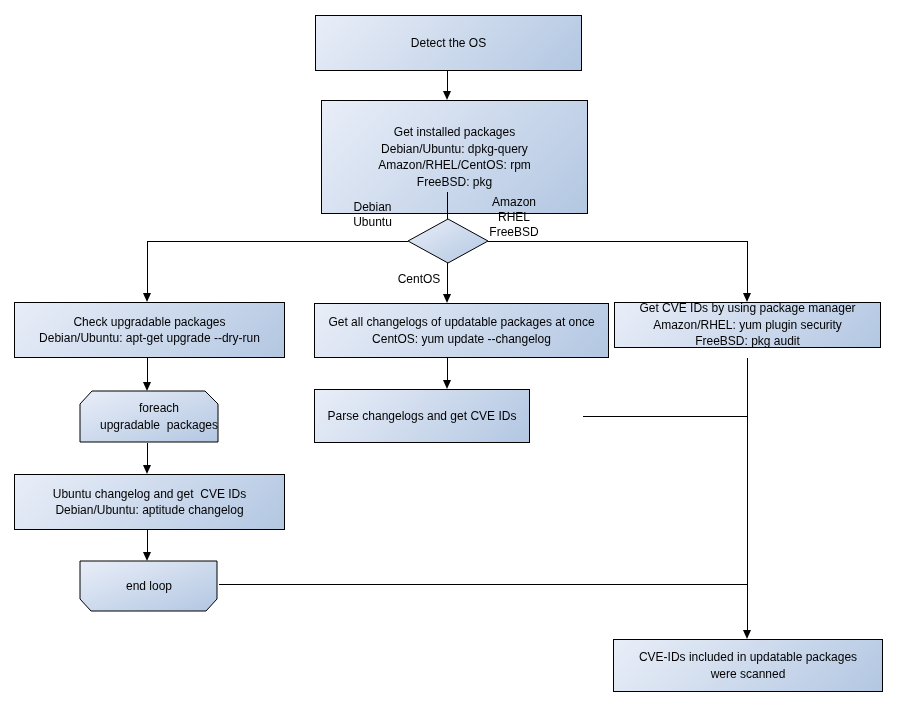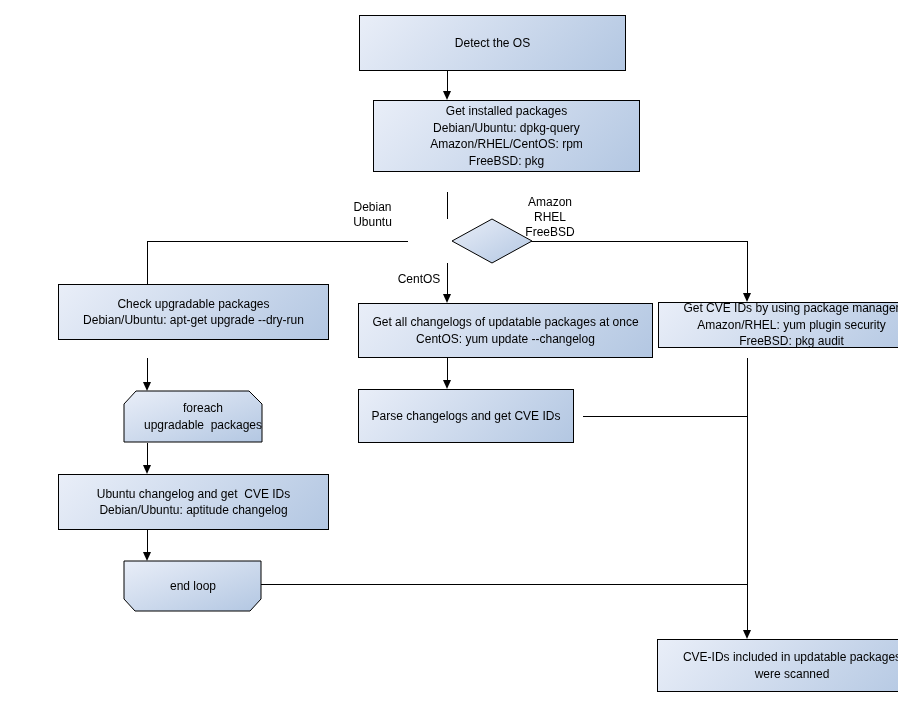--- a/index.html
+++ b/index.html
@@ -19,21 +19,20 @@
     background: var(--background);
     font-family: "Liberation Sans", "DejaVu Sans", sans-serif;
     color: var(--text);
     overflow: hidden;
   }
   .node {
     position: absolute;
     display: flex;
     align-items: center;
     justify-content: center;
-    margin-left: 44px;
   }
   .node.rect {
     background: linear-gradient(135deg, var(--node-fill-light) 0%, var(--node-fill-dark) 100%);
     border: 1px solid var(--node-border);
   }
   .node-label {
     width: max-content;
     max-width: none;
     text-align: center;
     white-space: pre-wrap;
@@ -82,54 +81,54 @@
     </defs>
   </svg>
 
   <div class="node rect" style="left:315px;top:15px;width:267px;height:56px">
     <span class="node-label">Detect the OS</span>
   </div>
 
   <div class="vline" style="left:447px;top:71px;height:21px"></div>
   <div class="arrow-down" style="left:443px;top:91px"></div>
 
-  <div class="node rect" style="left:329px;top:100px;width:267px;height:72px">
+  <div class="node rect" style="left:321px;top:100px;width:267px;height:114px">
     <span class="node-label">Get installed packages
 Debian/Ubuntu: dpkg-query
 Amazon/RHEL/CentOS: rpm
 FreeBSD: pkg</span>
   </div>
 
   <div class="vline" style="left:447px;top:192px;height:27px"></div>
 
   <div class="node" style="left:407px;top:218px;width:82px;height:46px">
     <svg class="shape-svg" width="82" height="46">
       <polygon class="poly" points="41,1 81,23 41,45 1,23"></polygon>
     </svg>
   </div>
 
   <div class="edge-label" style="left:345px;top:200px;width:55px">Debian
 Ubuntu</div>
-  <div class="edge-label" style="left:520px;top:195px;width:60px">Amazon
+  <div class="edge-label" style="left:484px;top:195px;width:60px">Amazon
 RHEL
 FreeBSD</div>
   <div class="edge-label" style="left:394px;top:272px;width:50px">CentOS</div>
 
   <div class="hline" style="left:148px;top:241px;width:260px"></div>
   <div class="vline" style="left:147px;top:241px;height:52px"></div>
   <div class="arrow-down" style="left:143px;top:293px"></div>
 
   <div class="hline" style="left:488px;top:241px;width:260px"></div>
   <div class="vline" style="left:747px;top:241px;height:52px"></div>
   <div class="arrow-down" style="left:743px;top:293px"></div>
 
   <div class="vline" style="left:447px;top:263px;height:31px"></div>
   <div class="arrow-down" style="left:443px;top:294px"></div>
 
-  <div class="node rect" style="left:14px;top:284px;width:271px;height:56px">
+  <div class="node rect" style="left:14px;top:302px;width:271px;height:56px">
     <span class="node-label">Check upgradable packages
 Debian/Ubuntu: apt-get upgrade --dry-run</span>
   </div>
 
   <div class="vline" style="left:147px;top:358px;height:24px"></div>
   <div class="arrow-down" style="left:143px;top:382px"></div>
 
   <div class="node" style="left:79px;top:390px;width:160px;height:53px">
     <svg class="shape-svg" width="140" height="53">
       <polygon class="poly" points="13,1 126,1 139,14 139,52 1,52 1,14"></polygon>

